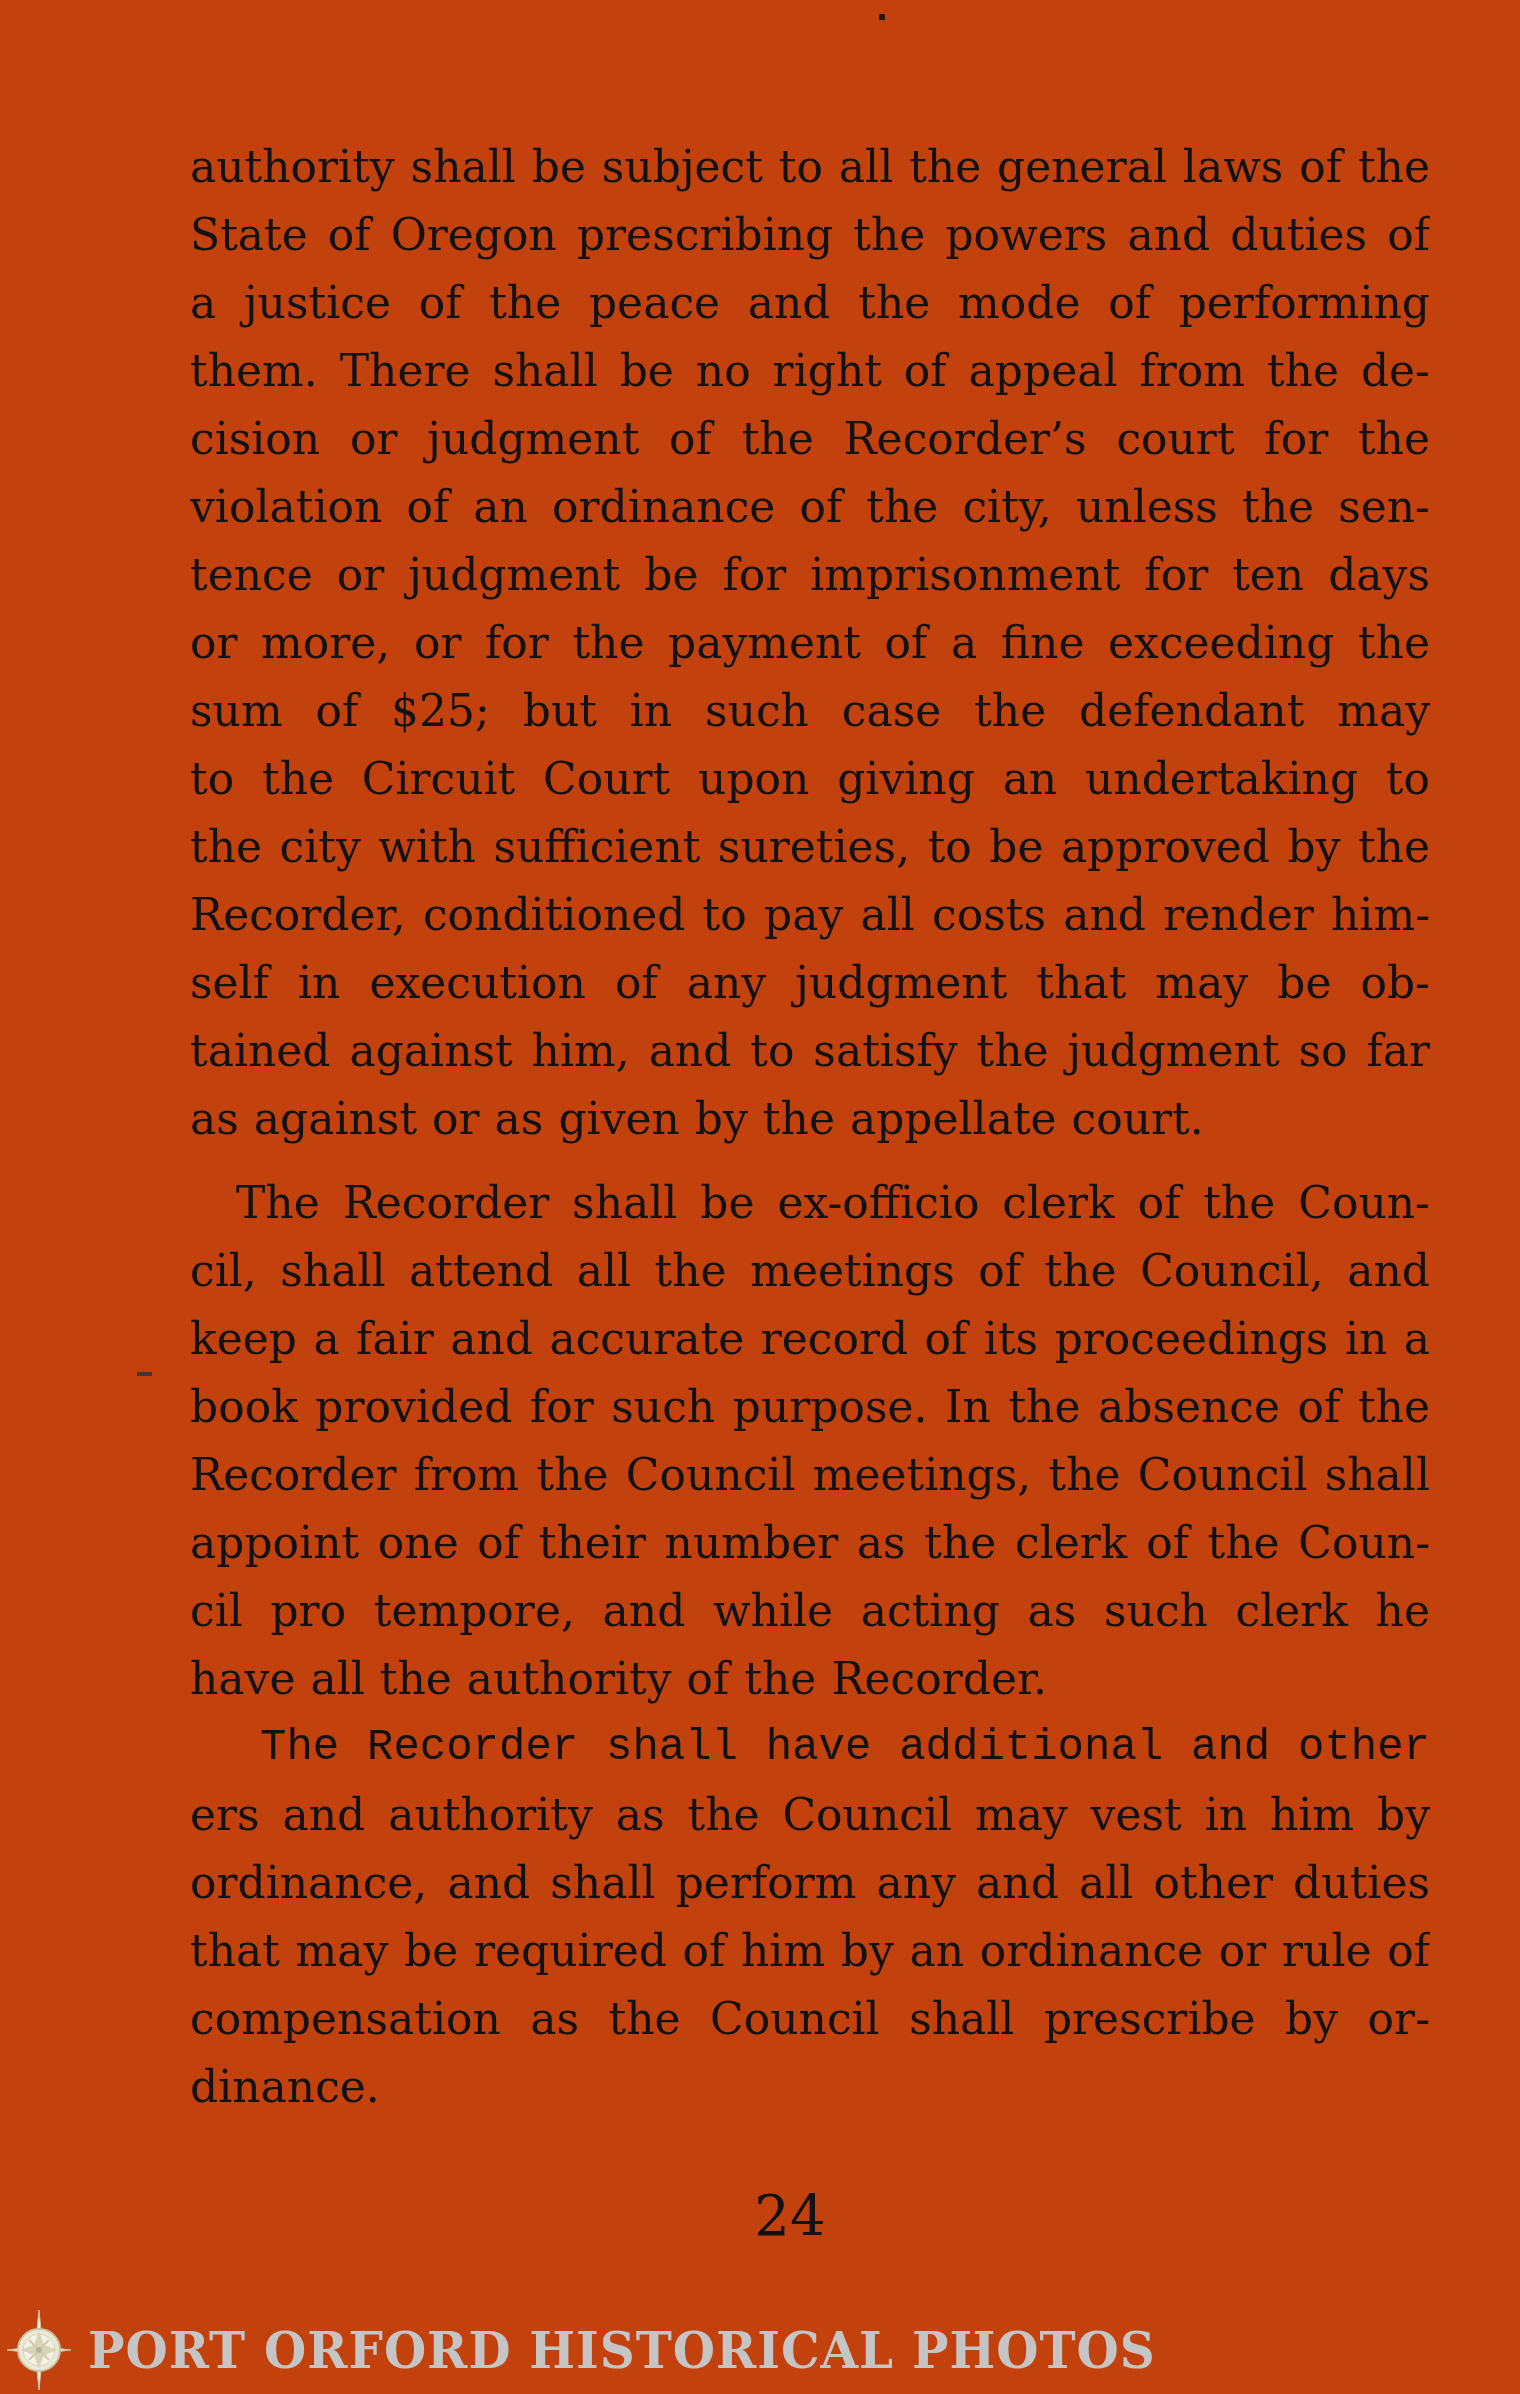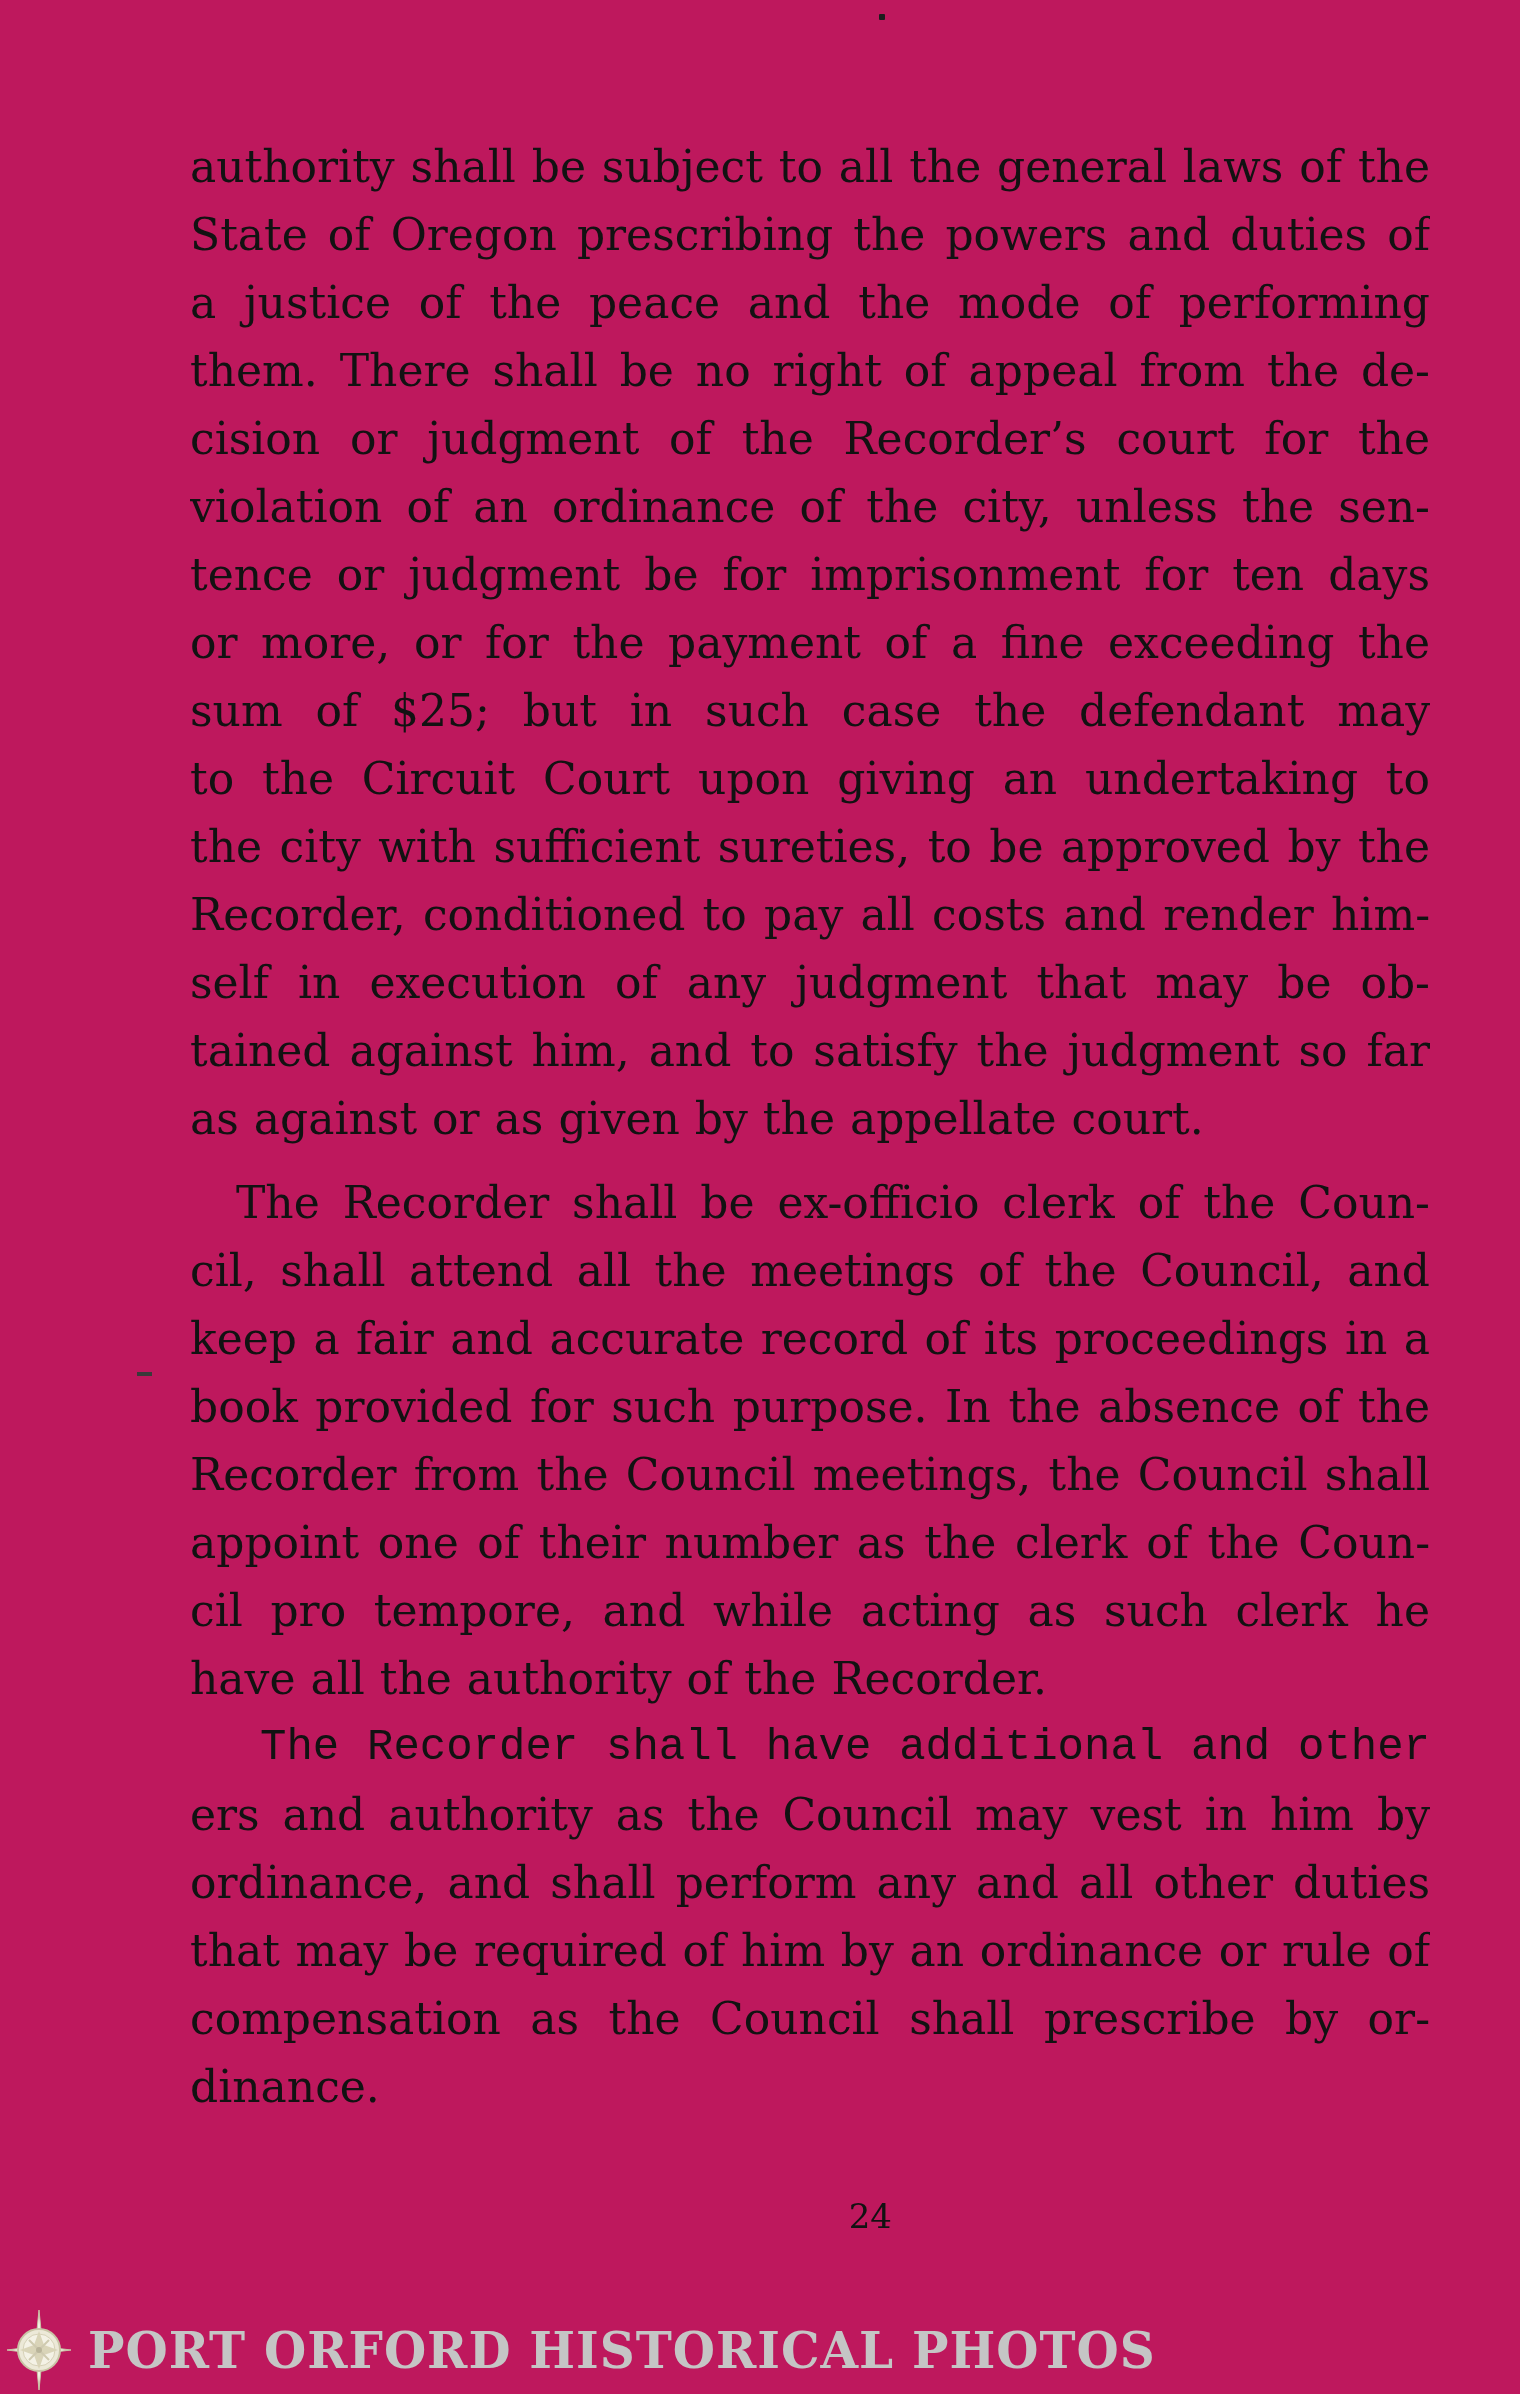--- a/index.html
+++ b/index.html
@@ -8,21 +8,21 @@
     width: 1520px;
     height: 2394px;
     background: #ffffff;
     font-family: "DejaVu Serif", serif;
     position: relative;
     overflow: hidden;
   }
   .page {
     position: absolute;
     inset: 0;
-    background: #be185d;
+    background: #c2410c;
   }
   .text-block {
     position: absolute;
     left: 190px;
     top: 133px;
     width: 1240px;
     color: #121212;
   }
   .line {
     font-size: 44px;
@@ -31,25 +31,25 @@
     text-align: justify;
     text-align-last: justify;
     word-spacing: 1px;
     overflow: hidden;
   }
   .par-end { text-align-last: left; }
   .ind1 { text-indent: 46px; margin-top: 16px; }
   .ind2 { text-indent: 70px; font-family: Liberation Mono, monospace; }
   .page-number {
     position: absolute;
-    left: 642px;
+    left: 665px;
     top: 2186px;
     width: 250px;
-    text-align: right;
-    font-size: 34px;
+    text-align: center;
+    font-size: 56px;
     line-height: 60px;
     color: #121212;
   }
   .watermark {
     position: absolute;
     left: 6px;
     top: 2308px;
     height: 84px;
     display: flex;
     align-items: center;

